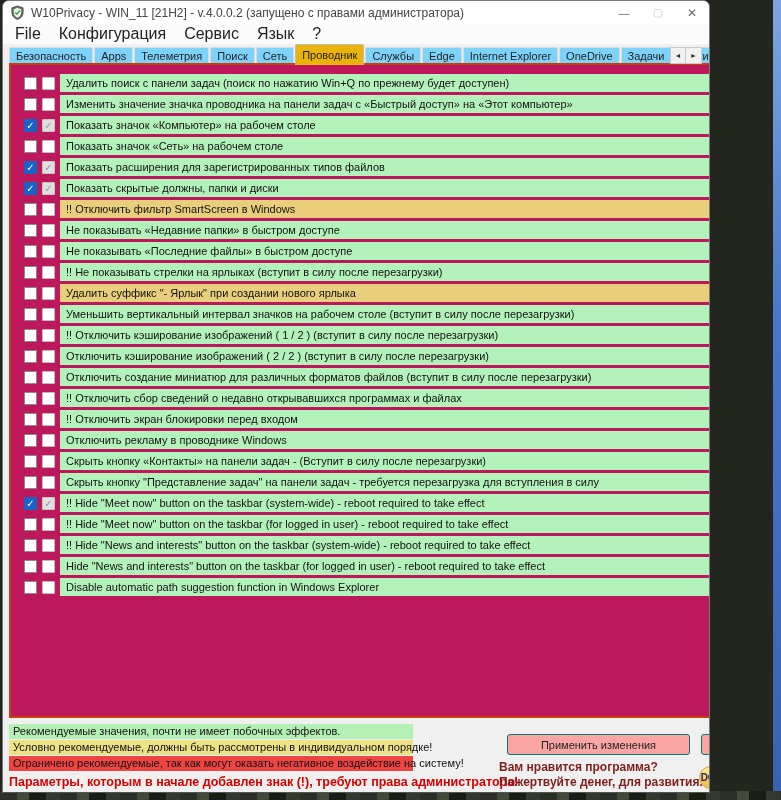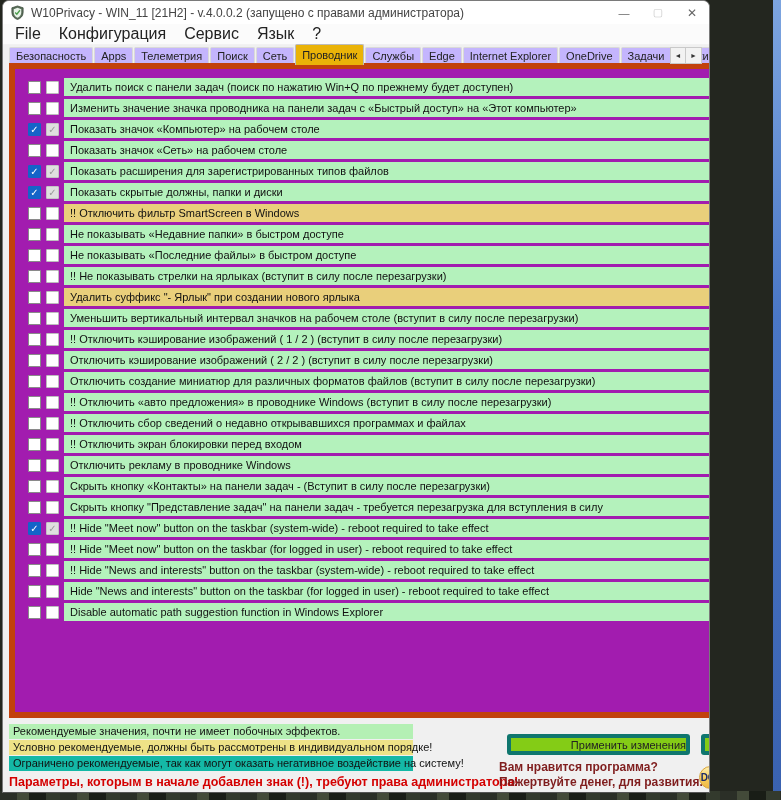--- a/index.html
+++ b/index.html
@@ -25,59 +25,59 @@
     font-size:11px; color:#666; cursor:default; }
   .win-btn.maximize { color:#c9c9c9; }
   .win-btn.close { font-size:12px; }
 
   
   .menubar { height:21px; background:#fbfbfb; display:flex; align-items:center; padding-left:3px; border-bottom:1px solid #f2f2f2; }
   .menu-item { font-size:16px; color:#222; padding:0 9px; line-height:20px; }
 
   
   .tabstrip { height:20px; display:flex; align-items:flex-end; padding-left:6px; position:relative; }
-  .tab { background:#c4b5fd; border:1px solid #d9d9d9; border-bottom:none; height:18px;
+  .tab { background:#7dd3fc; border:1px solid #d9d9d9; border-bottom:none; height:18px;
     line-height:17px; padding:0 6px; font-size:11px; color:#222; margin-right:1px; white-space:nowrap;
     border-radius:2px 2px 0 0; }
   .tab.state-true { background:#eab308; height:21px; line-height:20px; margin-top:-3px; position:relative; z-index:3;
     border-color:#bcbcbc; }
   .tab-scroll { position:absolute; right:7px; top:2px; display:flex; z-index:4; }
   .tab-scroll-btn { width:16px; height:17px; background:#f2f2f2; border:1px solid #c9c9c9; font-size:7px;
     color:#333; display:flex; align-items:center; justify-content:center; }
   .tab-scroll-btn + .tab-scroll-btn { border-left:none; }
 
   
   .panel { position:absolute; left:6px; top:62px; width:758px; height:655px;
-    background:#a21caf; border:6px solid #c2410c; overflow:hidden; }
+    background:#be185d; border:2px solid #c2410c; overflow:hidden; }
   .rows { padding-top:9px; }
   .row { display:flex; align-items:center; height:18px; margin:0 12px 3px 13px; }
   .cb { width:13px; height:13px; flex:0 0 auto; margin-right:5px; border:1px solid #8a8a8a;
     background:#fff; border-radius:1px; position:relative; font-size:10px; line-height:12px; text-align:center; }
   .cb.cb-true { background:#1464c8; border-color:#1464c8; color:#fff; }
   .cb.cb-true::after { content:"✓"; position:absolute; left:0; right:0; top:0; }
   .cb-state { border-color:#bdbdbd; }
   .cb-state.cb-true { background:#dfdfdf; border-color:#c4c4c4; color:#9a9a9a; }
   .row-band { flex:1; height:18px; line-height:18px; padding-left:6px; font-size:11px; color:#111;
     white-space:nowrap; overflow:hidden; }
   .row.level-green .row-band { background:#b4f2bc; }
   .row.level-yellow .row-band { background:#e9cf7b; }
 
   
   .legend { position:absolute; left:6px; top:723px; }
   .legend-row { width:404px; height:15px; line-height:15px; margin-bottom:1px; padding-left:4px;
     font-size:11px; color:#111; white-space:nowrap; }
   .legend-green { background:#b4f0b4; }
   .legend-yellow { background:#eee287; }
-  .legend-red { background:#14b8a6;text-align:center; }
+  .legend-red { background:#ef4444;text-align:center; }
   .admin-note { position:absolute; left:6px; top:774px; font-size:12.5px; font-weight:bold; color:#d40000;
     white-space:nowrap; }
 
   
-  .btn { position:absolute; height:21px; background:#84cc16; border:4px solid #0f766e; border-radius:3px;
-    font-size:11px; color:#222; font-family:"Liberation Sans", sans-serif;text-align:right; }
+  .btn { position:absolute; height:21px; background:#fca5a5; border:1px solid #0f766e; border-radius:3px;
+    font-size:11px; color:#222; font-family:"Liberation Sans", sans-serif; }
   .btn-apply { left:504px; top:733px; width:183px; }
   .btn-close2 { left:698px; top:733px; width:70px; }
 
   .donate-text { position:absolute; left:496px; top:759px; font-size:12px; font-weight:bold;
     color:#7f1d1d; line-height:15px; white-space:nowrap; }
   .donate-btn { position:absolute; left:696px; top:765px; width:72px; height:23px; border-radius:12px;
     background:linear-gradient(180deg,#fdeeb0 0%,#f6cd5e 55%,#eeb844 100%);
     border:1px solid #d8a43c; color:#1c2a66; font-weight:bold; font-size:10px;
     display:flex; align-items:center; justify-content:center; white-space:nowrap; }
 </style>
@@ -238,25 +238,20 @@
           <span class="cb cb-state cb-false"></span>
           <span class="row-band">Отключить кэширование изображений ( 2 / 2 ) (вступит в силу после перезагрузки)</span>
         </div>
 
         <div class="row level-green">
           <span class="cb cb-user cb-false"></span>
           <span class="cb cb-state cb-false"></span>
           <span class="row-band">Отключить создание миниатюр для различных форматов файлов  (вступит в силу после перезагрузки)</span>
         </div>
 
-        <div class="row level-green">
-          <span class="cb cb-user cb-false"></span>
-          <span class="cb cb-state cb-false"></span>
-          <span class="row-band">!! Отключить «авто предложения» в проводнике Windows (вступит в силу после перезагрузки)</span>
-        </div>
 
         <div class="row level-green">
           <span class="cb cb-user cb-false"></span>
           <span class="cb cb-state cb-false"></span>
           <span class="row-band">!! Отключить сбор сведений о недавно открывавшихся программах и файлах</span>
         </div>
 
         <div class="row level-green">
           <span class="cb cb-user cb-false"></span>
           <span class="cb cb-state cb-false"></span>

